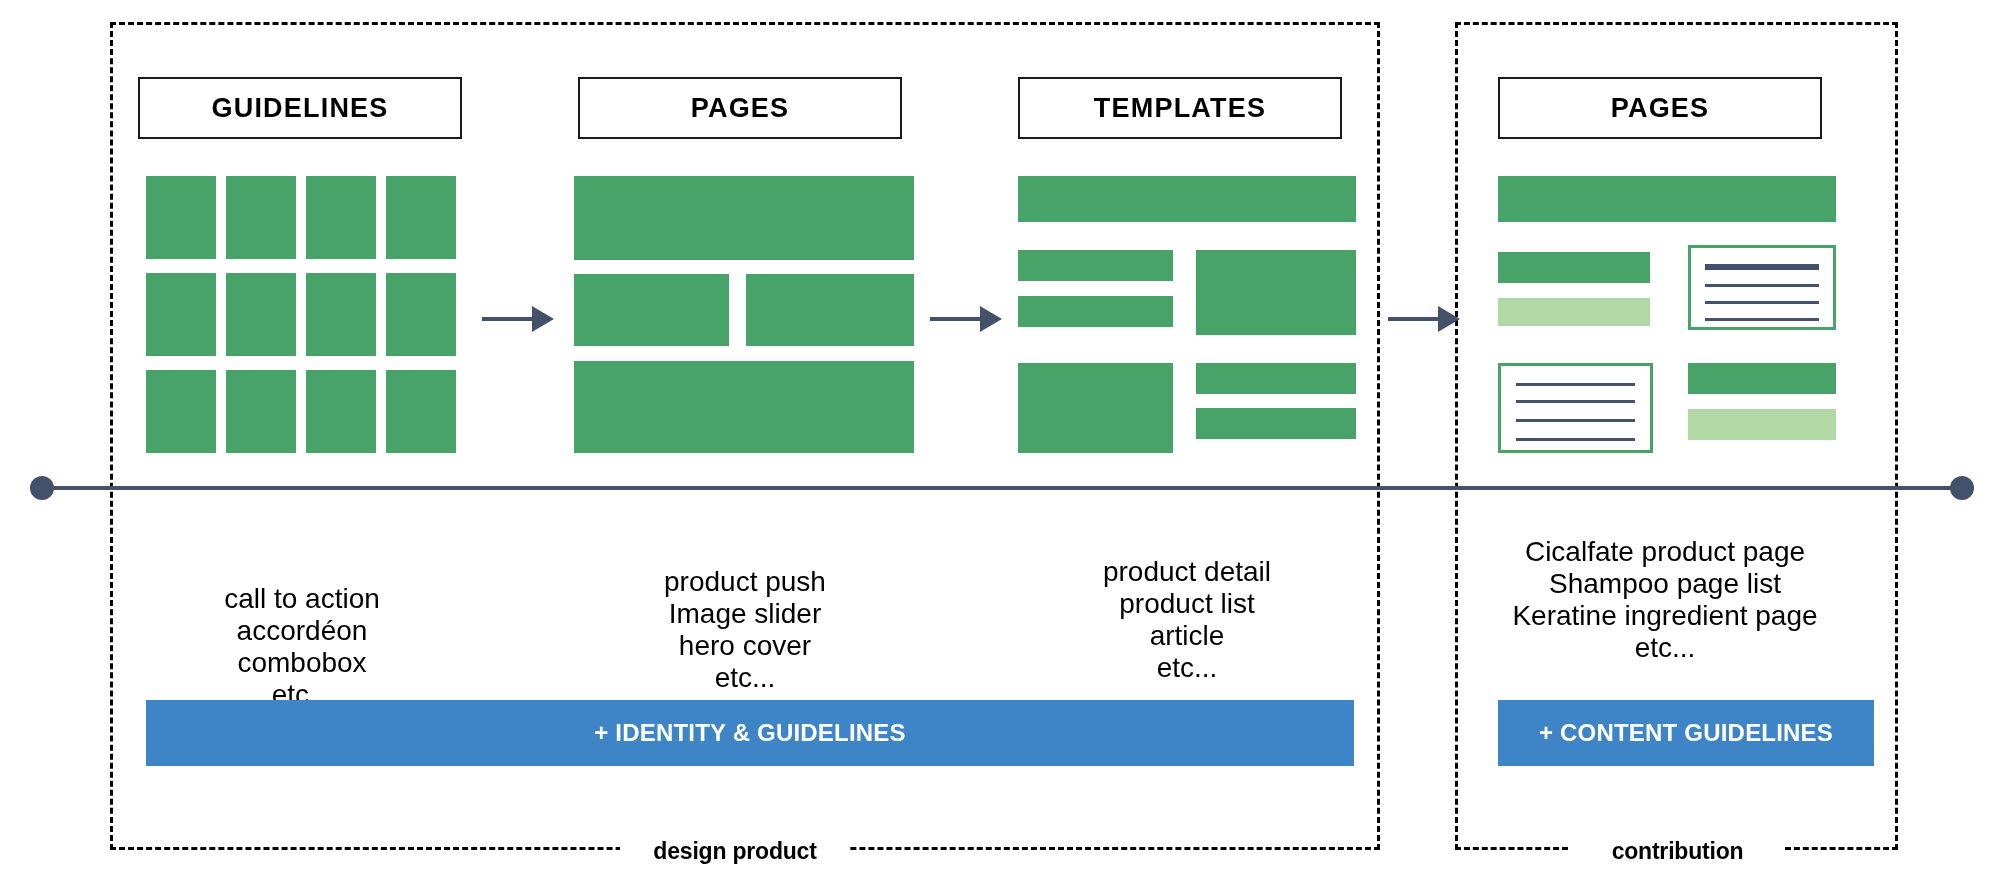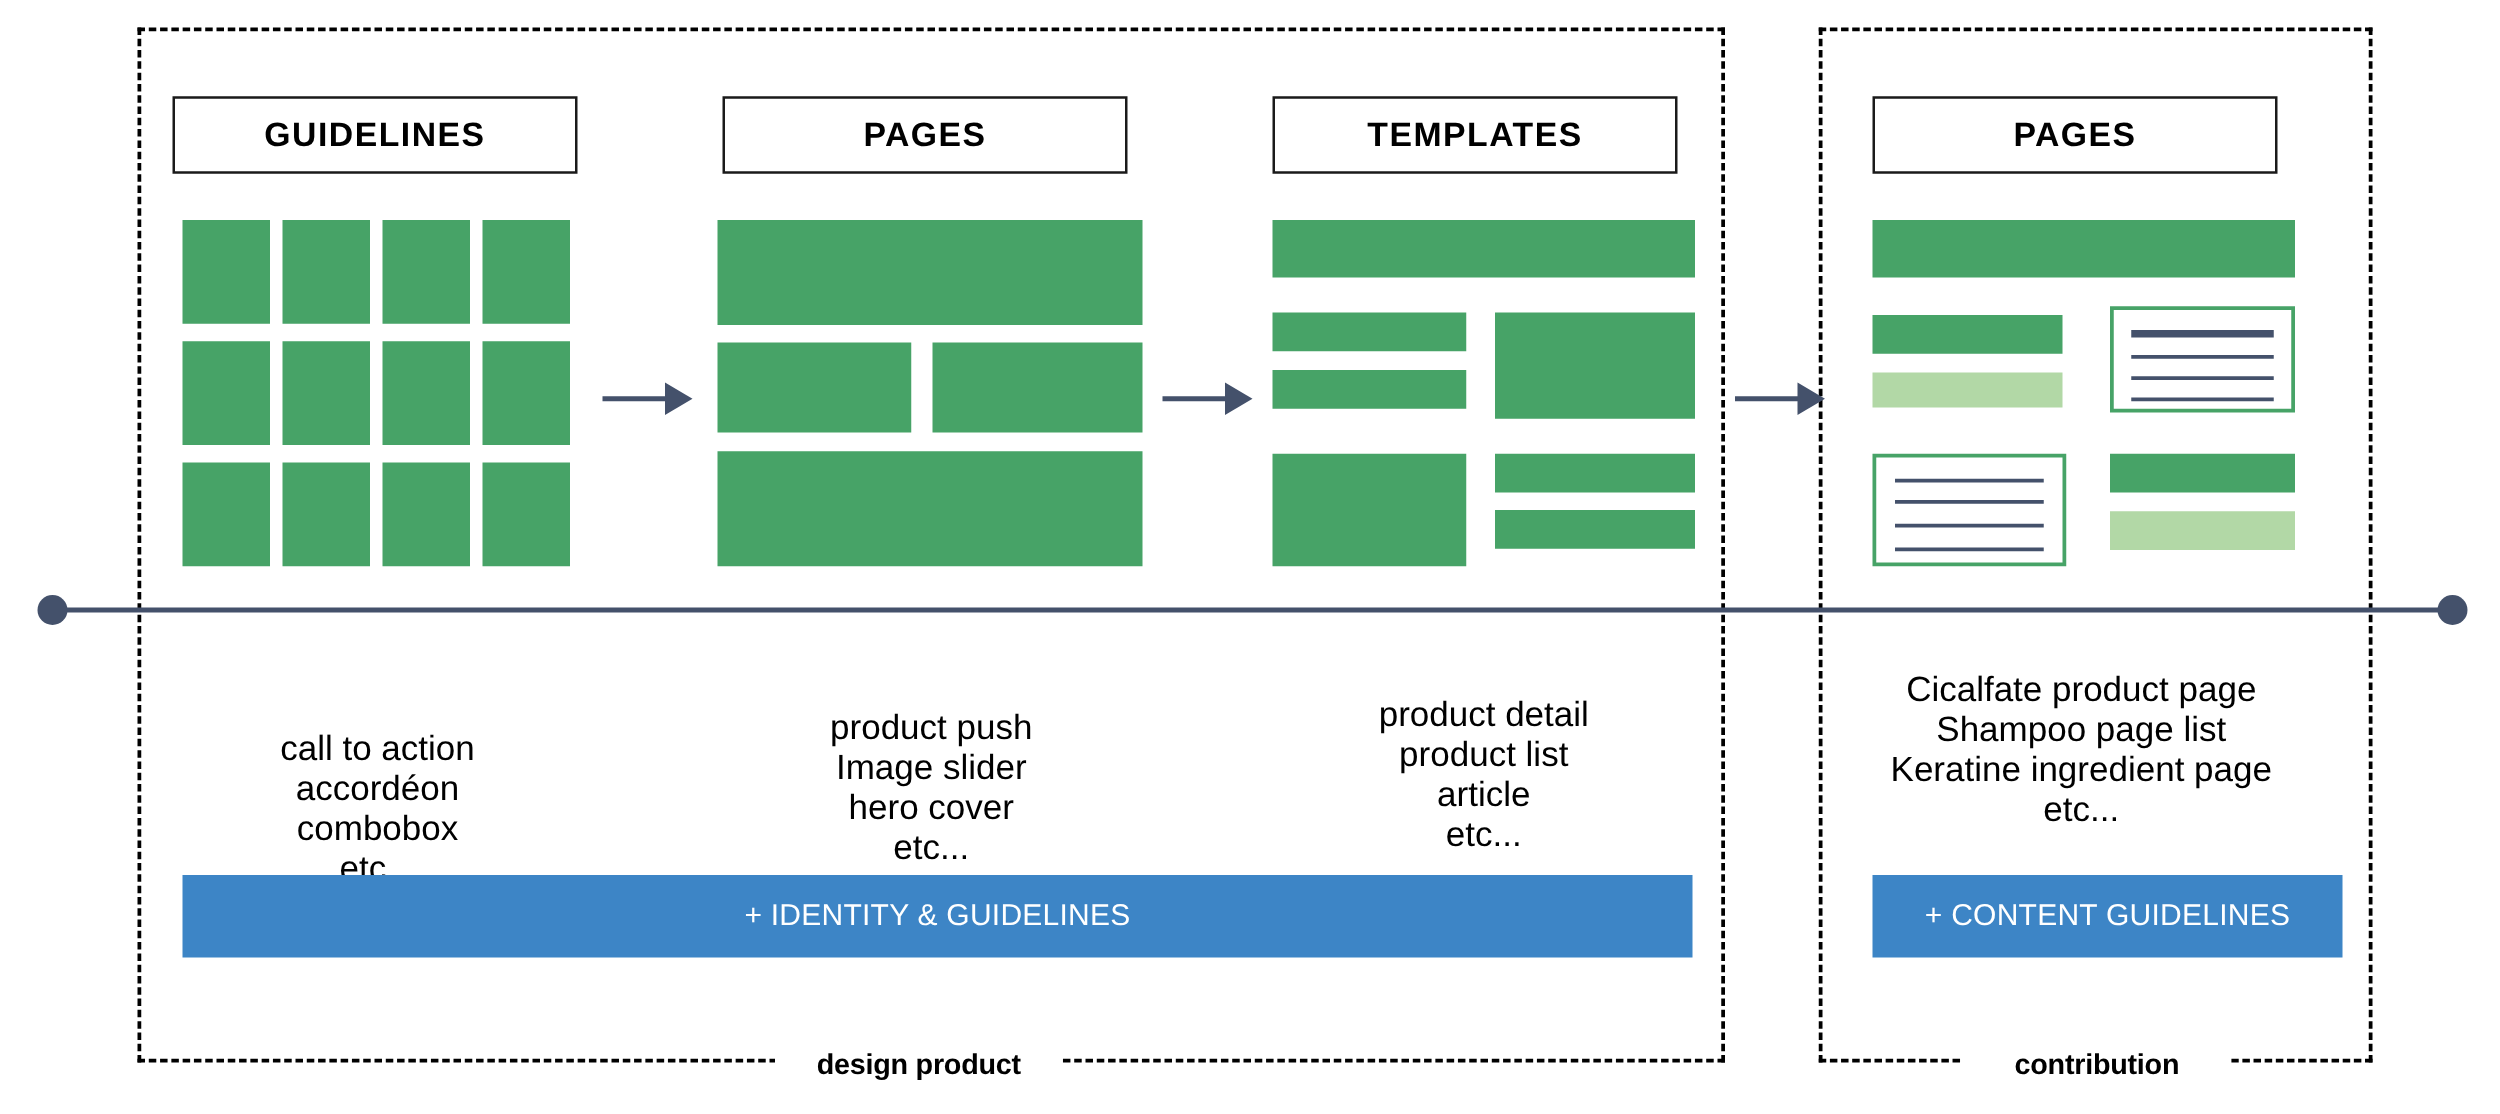--- a/index.html
+++ b/index.html
@@ -153,21 +153,21 @@
     background: #3d85c6;
     color: #ffffff;
     display: flex;
     align-items: center;
     justify-content: center;
     font-size: 24px;
     height: 66px;
     text-align: center;
   }
   .banner .strong {
-    font-weight: normal;
+    font-weight: bold;
     letter-spacing: 0.2px;
   }
 </style>
 </head>
 <body>
 
 <div class="dashed-box" id="ds-box"></div>
 <div class="dashed-box" id="cb-box"></div>
 
 <div class="caption-mask" id="ds-mask"></div>

